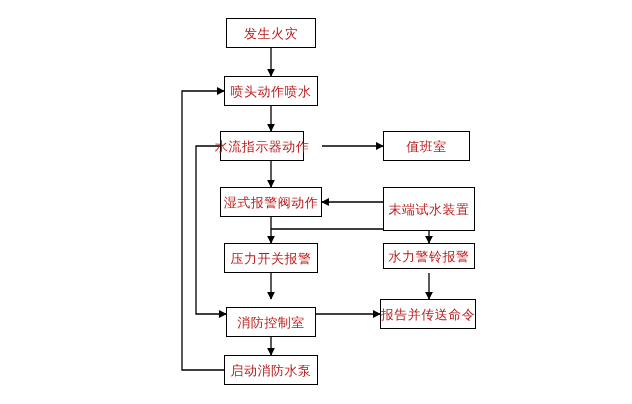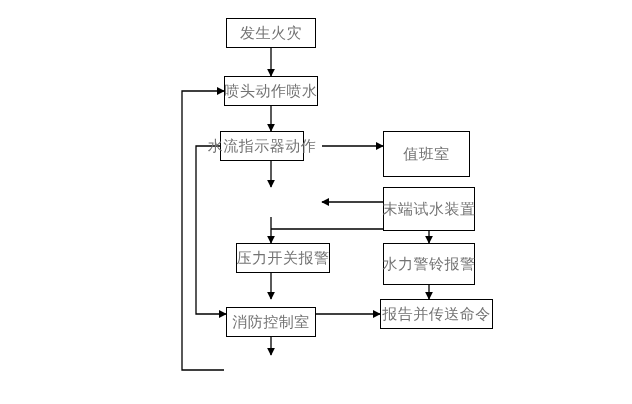--- a/index.html
+++ b/index.html
@@ -28,22 +28,22 @@
   }
   .node {
     position: absolute;
     box-sizing: border-box;
     border: 1px solid #000000;
     background: #ffffff;
     display: flex;
     align-items: center;
     justify-content: center;
     text-align: center;
-    color: #737373;
-    font-size: 15px;
+    color: #b91c1c;
+    font-size: 13px;
     line-height: 1;
     letter-spacing: 0.5px;
     white-space: nowrap;
     z-index: 2;
   }
 </style>
 </head>
 <body>
 
 <div id="canvas">
@@ -77,39 +77,45 @@
   </div>
 
   <div class="node" style="left:224px; top:76px; width:94px; height:30px;text-align:right;">
     <span>喷头动作喷水</span>
   </div>
 
   <div class="node" style="left:220px; top:131px; width:84px; height:30px;">
     <span>水流指示器动作</span>
   </div>
 
-  <div class="node" style="left:383px; top:131px; width:87px; height:46px;">
+  <div class="node" style="left:383px; top:131px; width:87px; height:30px;">
     <span>值班室</span>
   </div>
 
+  <div class="node" style="left:220px; top:187px; width:102px; height:30px;">
+    <span>湿式报警阀动作</span>
+  </div>
 
   <div class="node" style="left:383px; top:187px; width:92px; height:44px;">
     <span>末端试水装置</span>
   </div>
 
-  <div class="node" style="left:236px; top:243px; width:94px; height:30px;">
+  <div class="node" style="left:224px; top:243px; width:94px; height:30px;">
     <span>压力开关报警</span>
   </div>
 
-  <div class="node" style="left:383px; top:243px; width:92px; height:42px;">
+  <div class="node" style="left:383px; top:243px; width:92px; height:26px;">
     <span>水力警铃报警</span>
   </div>
 
   <div class="node" style="left:226px; top:307px; width:90px; height:30px;">
     <span>消防控制室</span>
   </div>
 
-  <div class="node" style="left:380px; top:299px; width:113px; height:30px;">
+  <div class="node" style="left:380px; top:299px; width:96px; height:30px;">
     <span>报告并传送命令</span>
   </div>
 
+  <div class="node" style="left:224px; top:355px; width:94px; height:30px;">
+    <span>启动消防水泵</span>
+  </div>
 
 </div>
 
 </body></html>

